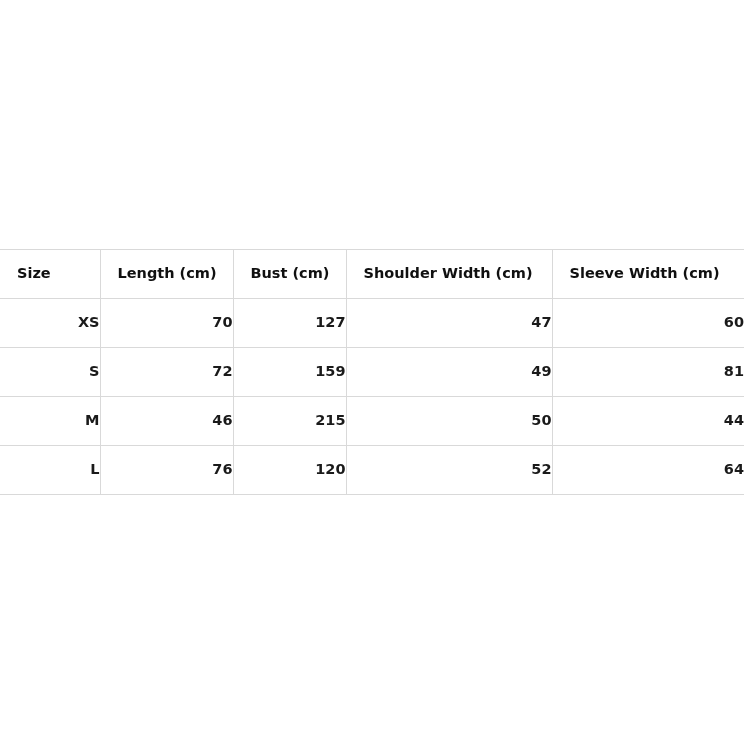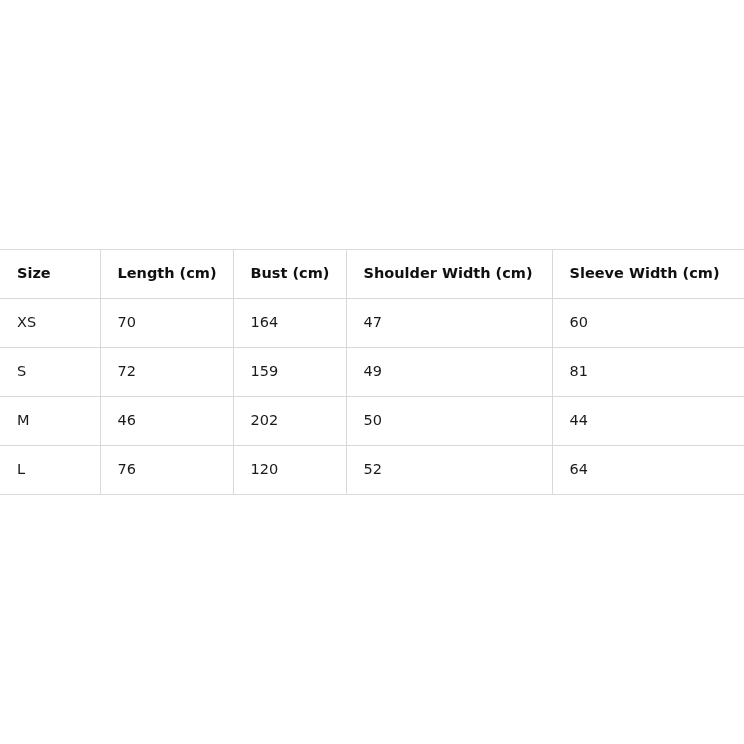--- a/index.html
+++ b/index.html
@@ -44,22 +44,23 @@
     padding: 0 0 0 17px;
     font-size: 14.5px;
     line-height: 1.2;
     white-space: nowrap;
   }
   table.size-table th {
     font-weight: bold;
     color: #101010;
   }
   table.size-table td {
-    font-weight: normal;
+    font-weight: bold;
     color: #1a1a1a;
+    text-align: right;
   }
   table.size-table th:last-child,
   table.size-table td:last-child {
     border-right: none;
   }
   
   col.c0 { width: 100px; }
   col.c1 { width: 133px; }
   col.c2 { width: 113px; }
   col.c3 { width: 206px; }
@@ -84,35 +85,35 @@
           <th>Length (cm)</th>
           <th>Bust (cm)</th>
           <th>Shoulder Width (cm)</th>
           <th>Sleeve Width (cm)</th>
         </tr>
       </thead>
       <tbody>
         <tr>
           <td>XS</td>
           <td>70</td>
-          <td>164</td>
+          <td>127</td>
           <td>47</td>
           <td>60</td>
         </tr>
         <tr>
           <td>S</td>
           <td>72</td>
           <td>159</td>
           <td>49</td>
           <td>81</td>
         </tr>
         <tr>
           <td>M</td>
           <td>46</td>
-          <td>202</td>
+          <td>215</td>
           <td>50</td>
           <td>44</td>
         </tr>
         <tr>
           <td>L</td>
           <td>76</td>
           <td>120</td>
           <td>52</td>
           <td>64</td>
         </tr>

